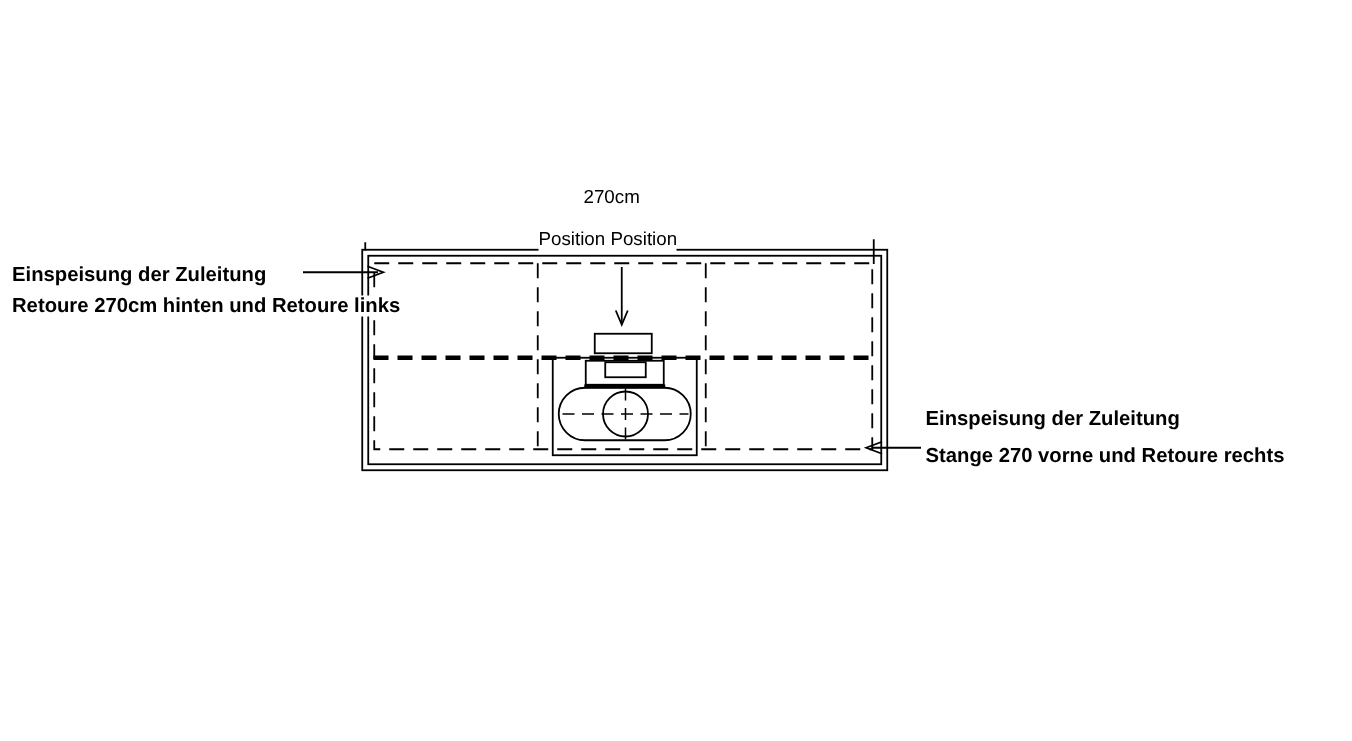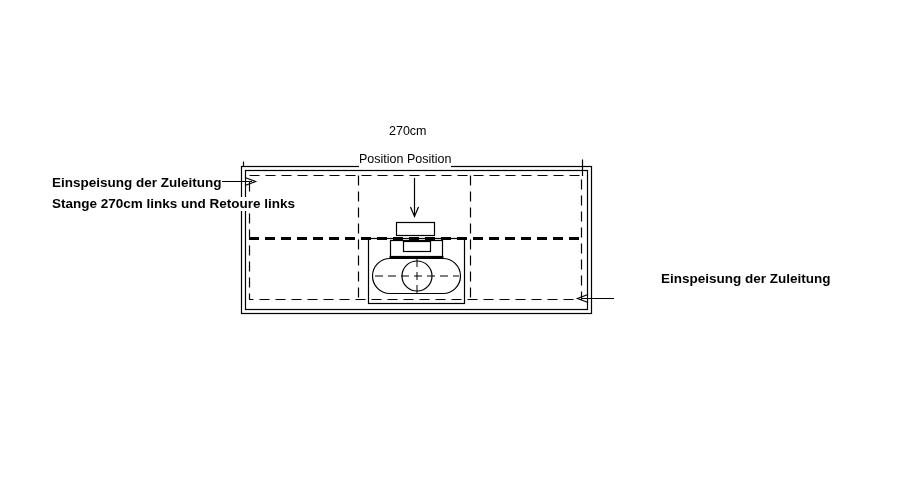--- a/index.html
+++ b/index.html
@@ -25,21 +25,20 @@
     position: absolute;
     z-index: 2;
     color: #000000;
     white-space: nowrap;
     line-height: 1.05;
     background: #ffffff;
   }
   .lbl-bold {
     font-size: 13.5px;
     font-weight: bold;
-    margin-left: 44px;
   }
   .lbl-reg {
     font-size: 12.5px;
     font-weight: normal;
   }
   .mask-pad-b { padding-bottom: 2px; }
 </style>
 </head>
 <body>
 
@@ -88,18 +87,19 @@
       <polyline points="588,294.5 577.5,298.5 588,302.5"></polyline>
     </g>
   </svg>
 
   <div class="lbl lbl-reg" style="left:389px; top:125px;">270cm</div>
 
   <div class="lbl lbl-reg mask-pad-b" style="left:359px; top:153px;">Position Position</div>
 
   <div class="lbl lbl-bold" style="left:8px; top:176px;">Einspeisung der Zuleitung</div>
 
-  <div class="lbl lbl-bold" style="left:8px; top:197px;">Stange 270cm links und Retoure links</div>
+  <div class="lbl lbl-bold" style="left:8px; top:197px;">Retoure 270cm hinten und Retoure links</div>
 
   <div class="lbl lbl-bold" style="left:617px; top:272px;">Einspeisung der Zuleitung</div>
 
+  <div class="lbl lbl-bold" style="left:617px; top:297px;">Stange 270 vorne und Retoure rechts</div>
 
 </div>
 
 </body></html>

